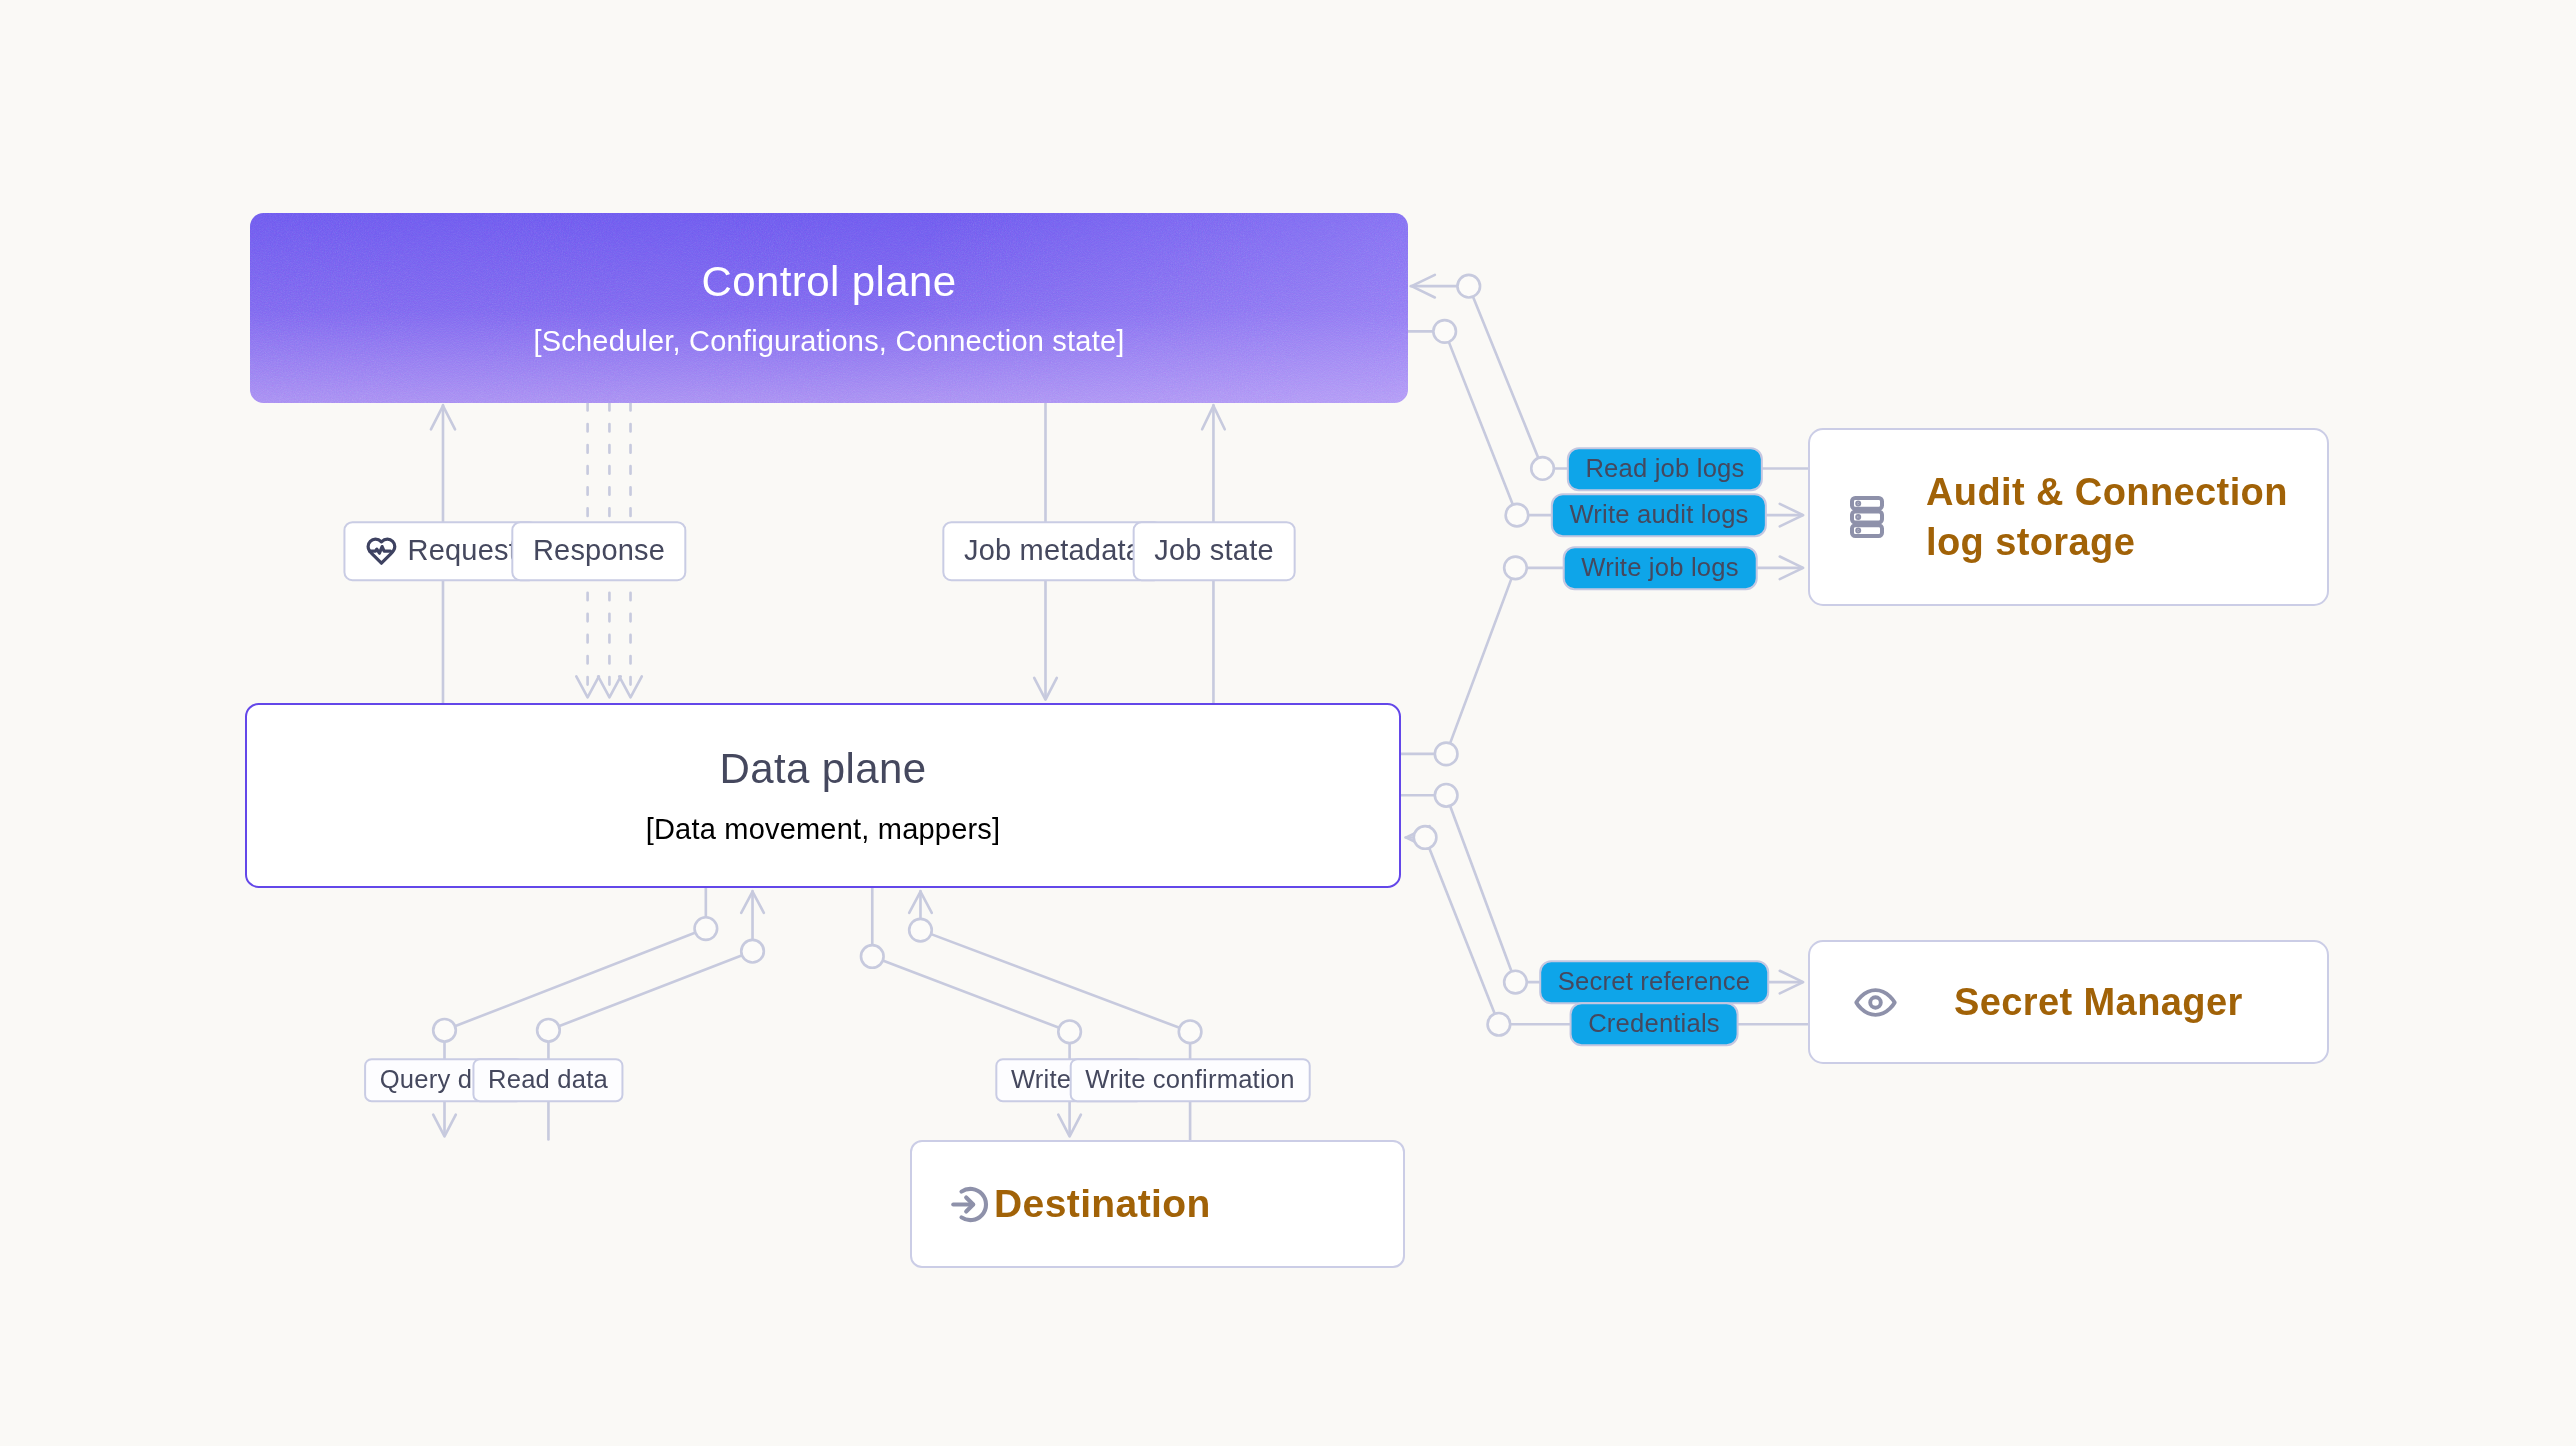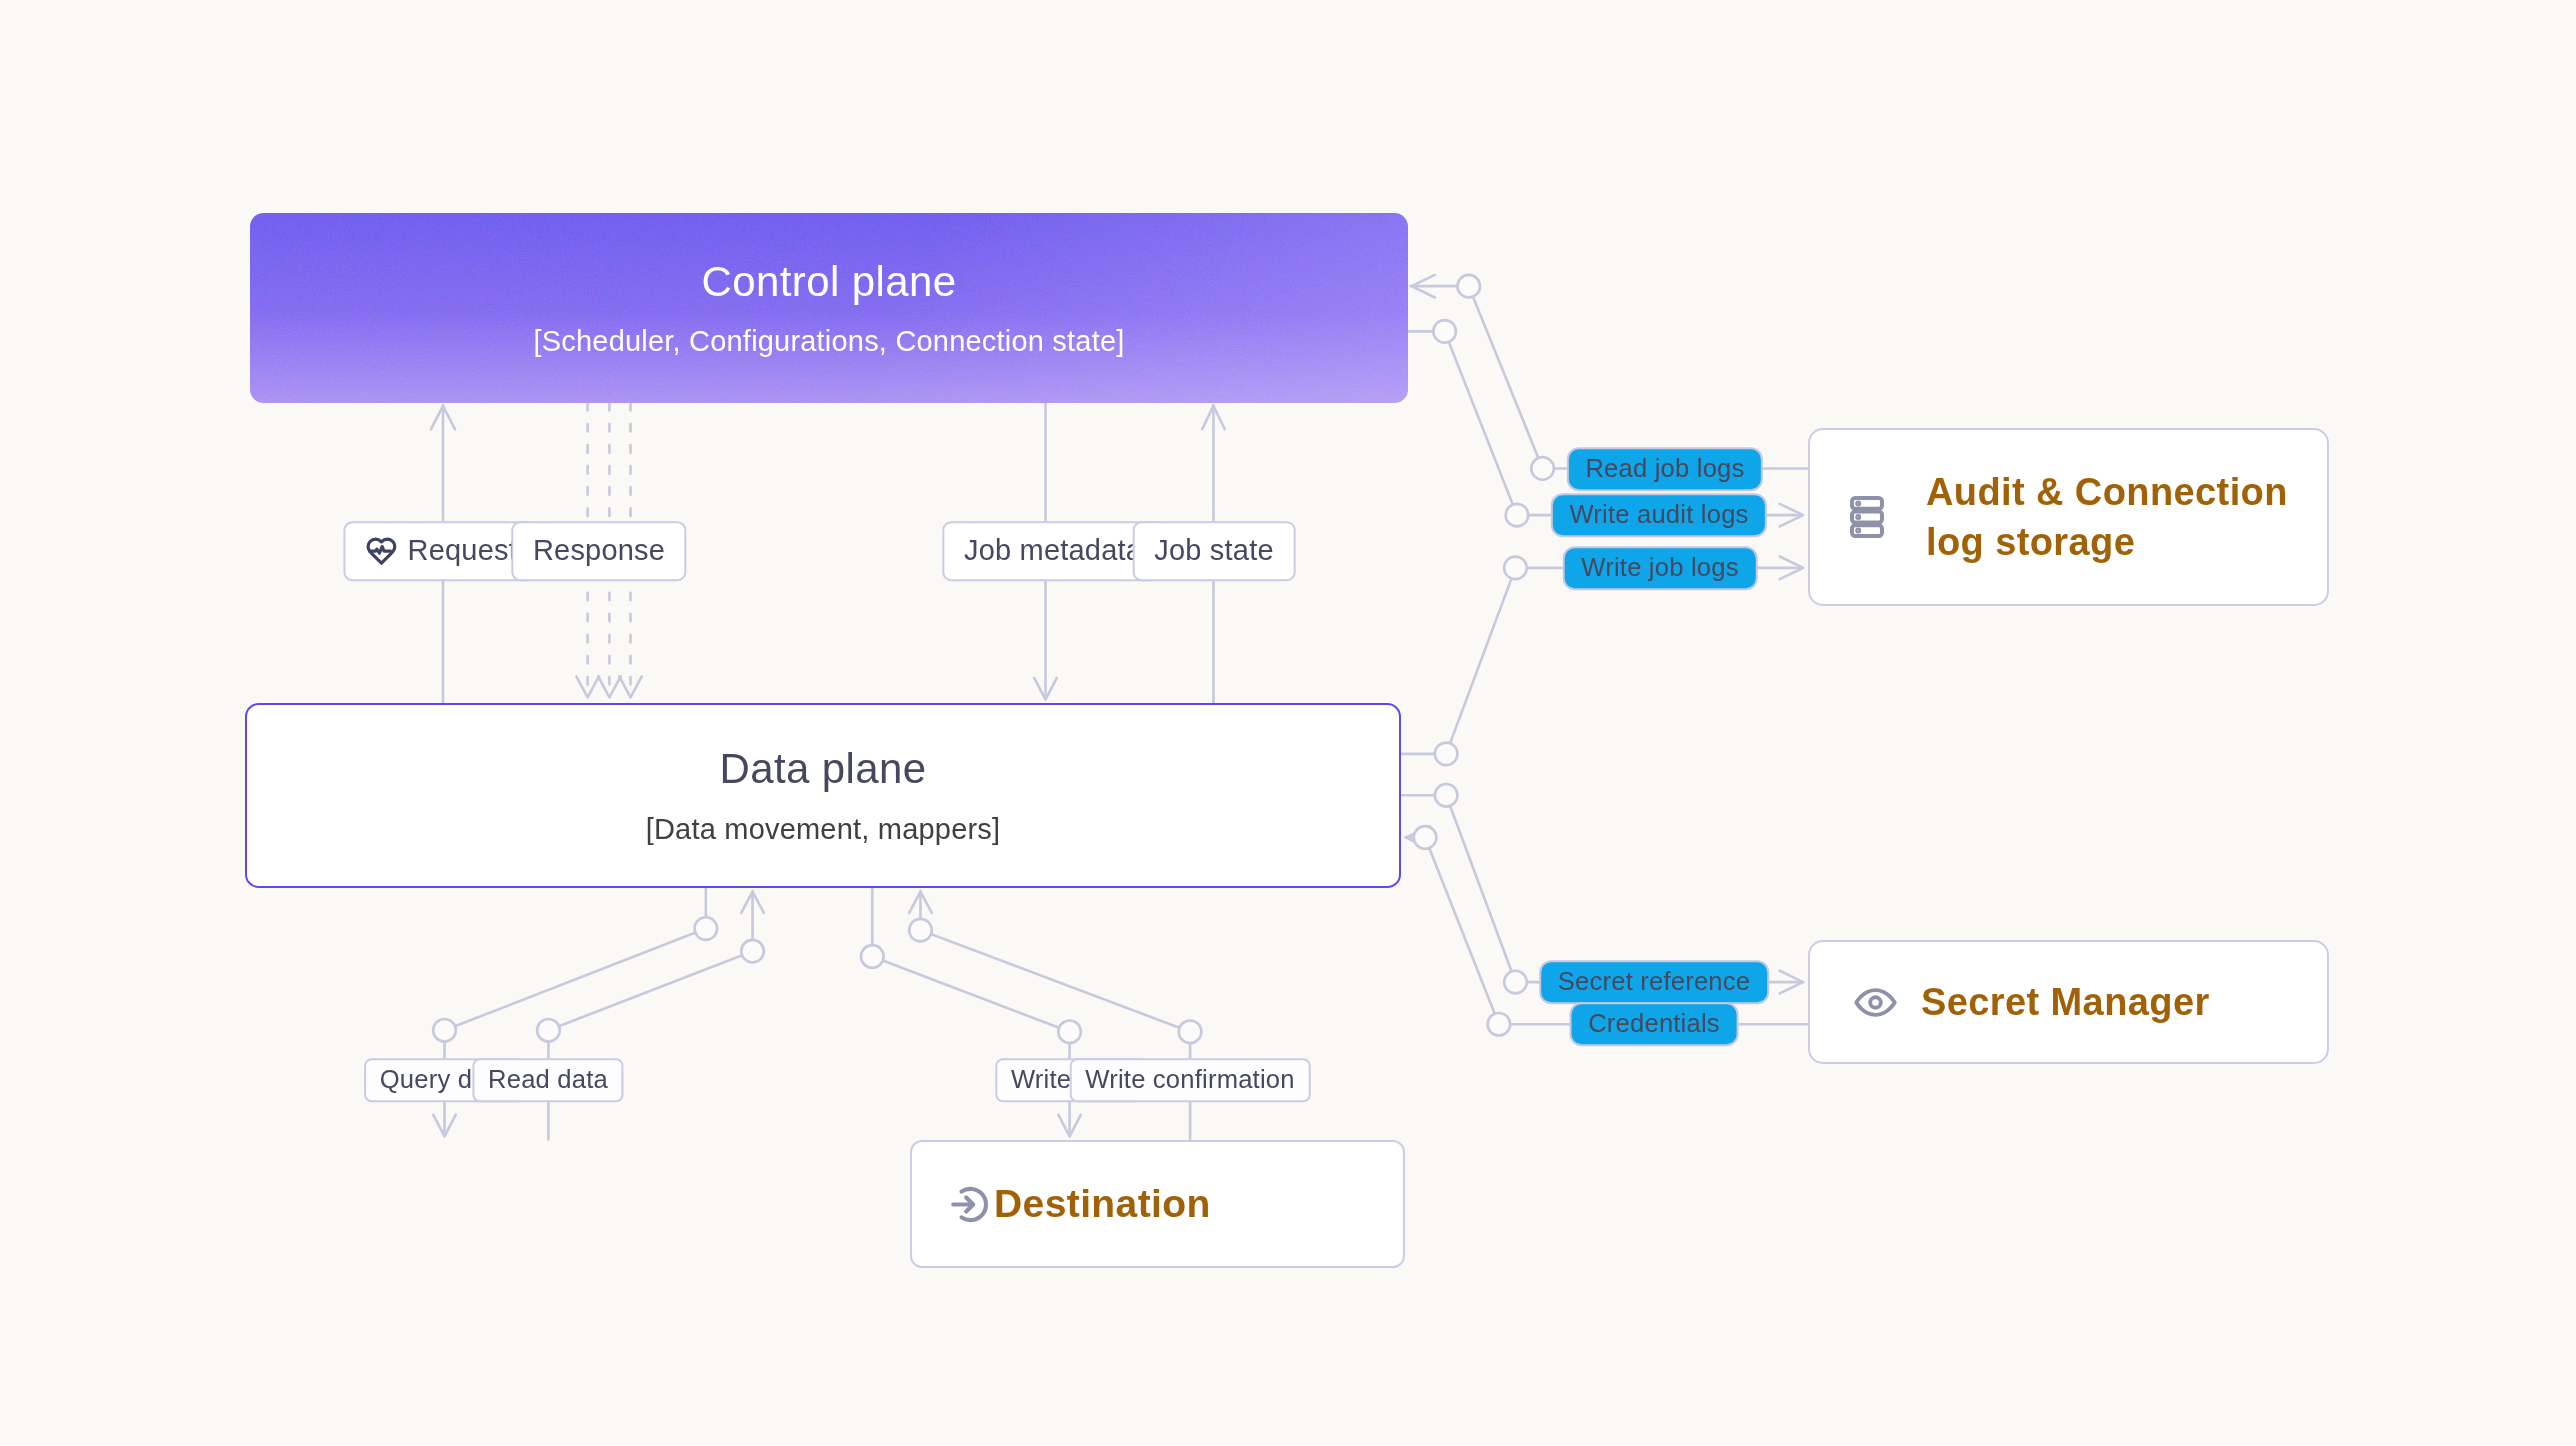--- a/index.html
+++ b/index.html
@@ -23,21 +23,21 @@
 
   #control-plane{border:none;overflow:hidden;color:#ffffff;
     background:linear-gradient(115deg, rgba(205,185,255,0) 55%, rgba(205,185,255,.28) 100%),
                linear-gradient(180deg,#6c58ee 0%,#7e67ef 52%,#a88ff2 100%);}
   #control-plane .grain{position:absolute;left:0;top:0;width:100%;height:100%;
     mix-blend-mode:soft-light;opacity:.55;pointer-events:none;}
   #control-plane .ptitle,#control-plane .psub{position:relative;}
 
   #data-plane{border:2.6px solid #6347e9;color:#45485e;}
   #data-plane .ptitle{color:#45485e;}
-  #data-plane .psub{color:#404040;}
+  #data-plane .psub{color:#000000;}
 
   .pill{position:absolute;transform:translate(-50%,-50%);
     display:flex;align-items:center;gap:10.5px;white-space:nowrap;
     background:#ffffff;border:2.3px solid #c9cce4;border-radius:9px;
     color:#45485e;font-size:29px;font-weight:500;padding:11.3px 19.6px;letter-spacing:0.2px;}
   .pill.small{font-size:25.6px;padding:5.3px 13.6px;border-radius:7.5px;background:#fdfdff;}
   .pill.lav{font-size:25.6px;padding:5.3px 16.6px;border-radius:12px;
     background:#0ea5e9;border-color:#c4c7e1;}
 
   .icon{flex:0 0 auto;display:block;}
@@ -162,21 +162,21 @@
         <rect x="4.5" y="16.1" width="15" height="5.4" rx="1.6"></rect>
         <circle cx="7.6" cy="5.2" r="0.5" fill="#8e91aa"></circle>
         <circle cx="7.6" cy="12" r="0.5" fill="#8e91aa"></circle>
         <circle cx="7.6" cy="18.8" r="0.5" fill="#8e91aa"></circle>
       </svg>
       <div class="nlabel" style="width:422px;">Audit &amp; Connection log storage</div>
     </div>
   </div>
 
   <div class="node" style="left:1808px;top:940px;width:521px;height:124px;border-radius:15px;">
-    <div class="row" style="padding-left:42px;gap:22px;">
+    <div class="row" style="padding-left:42px;gap:55px;">
       <svg class="icon" width="47" height="47" viewBox="0 0 24 24" fill="none" stroke="#8e91aa" stroke-width="2" stroke-linecap="round" stroke-linejoin="round">
         <path d="M2.2 12s3.4-6.3 9.8-6.3S21.8 12 21.8 12s-3.4 6.3-9.8 6.3S2.2 12 2.2 12Z"></path>
         <circle cx="12" cy="12" r="2.7"></circle>
       </svg>
       <div class="nlabel">Secret Manager</div>
     </div>
   </div>
 
 
   <div class="node" style="left:910px;top:1140px;width:495px;height:128px;border-radius:12px;">

